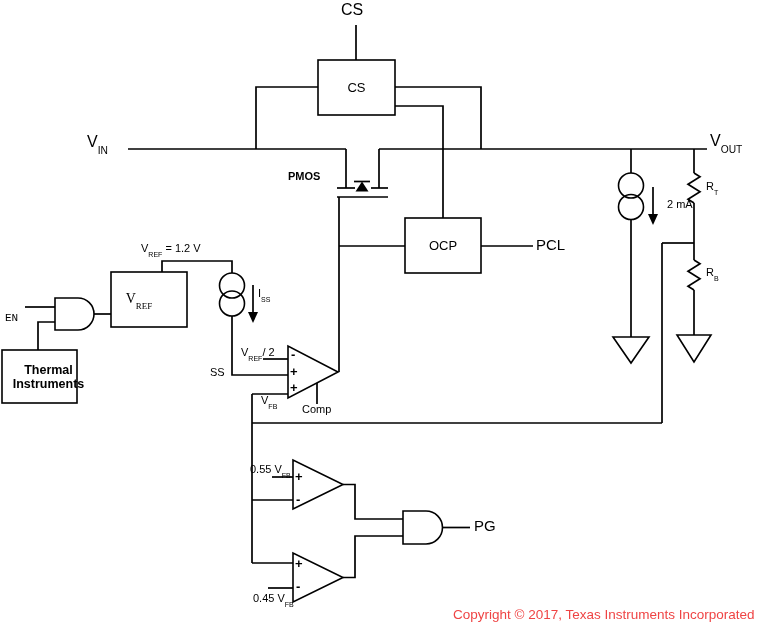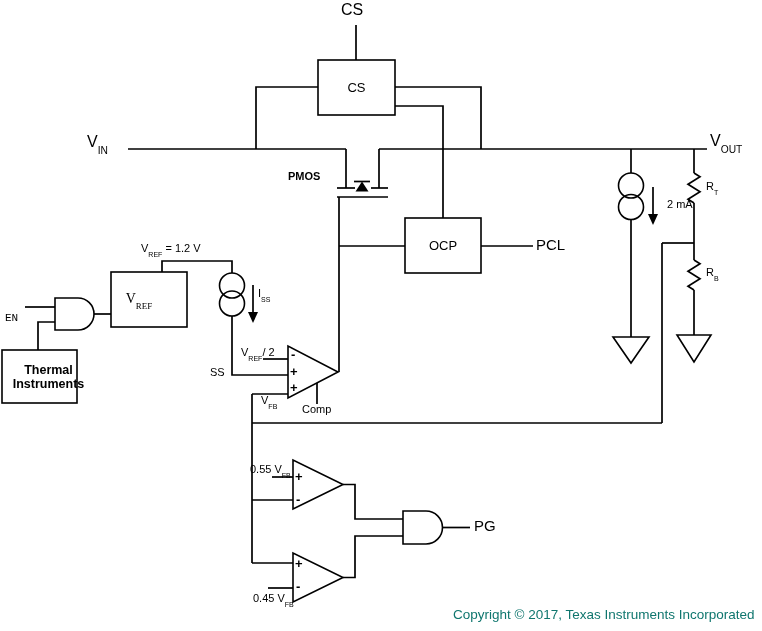--- a/index.html
+++ b/index.html
@@ -37,21 +37,21 @@
   .sym{
     position:absolute;
     font-size:13px;
     font-weight:bold;
     line-height:1;
   }
   .copyright{
     position:absolute;
     left:453px;top:607px;
     font-size:13.5px;
-    color:#0f766e;
+    color:#ef4444;
   }
 </style>
 </head>
 <body>
 
 <div id="canvas">
 
   <svg id="schematic-svg" width="762" height="631" viewBox="0 0 762 631">
     <g stroke="#000000" stroke-width="1.7" fill="none">
 

